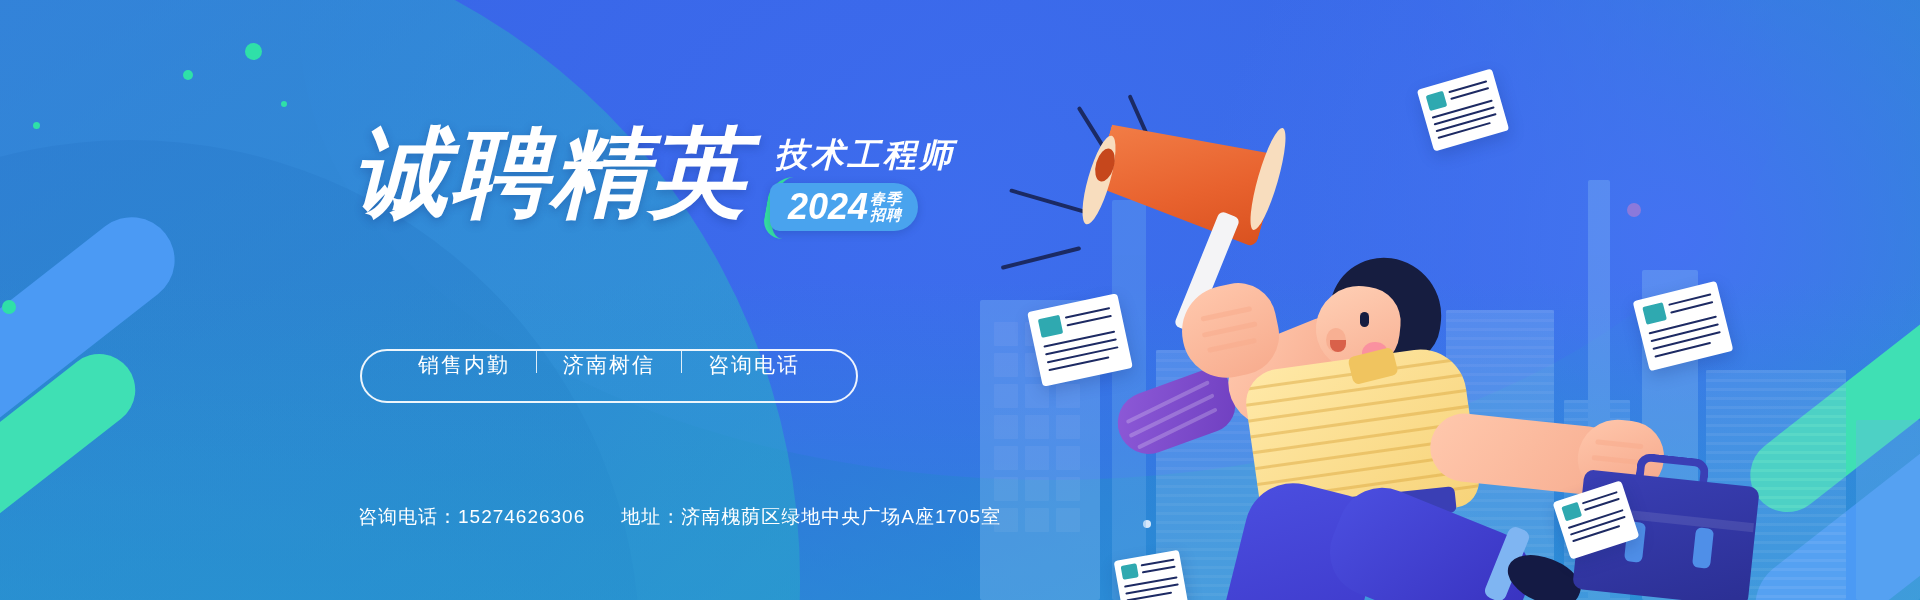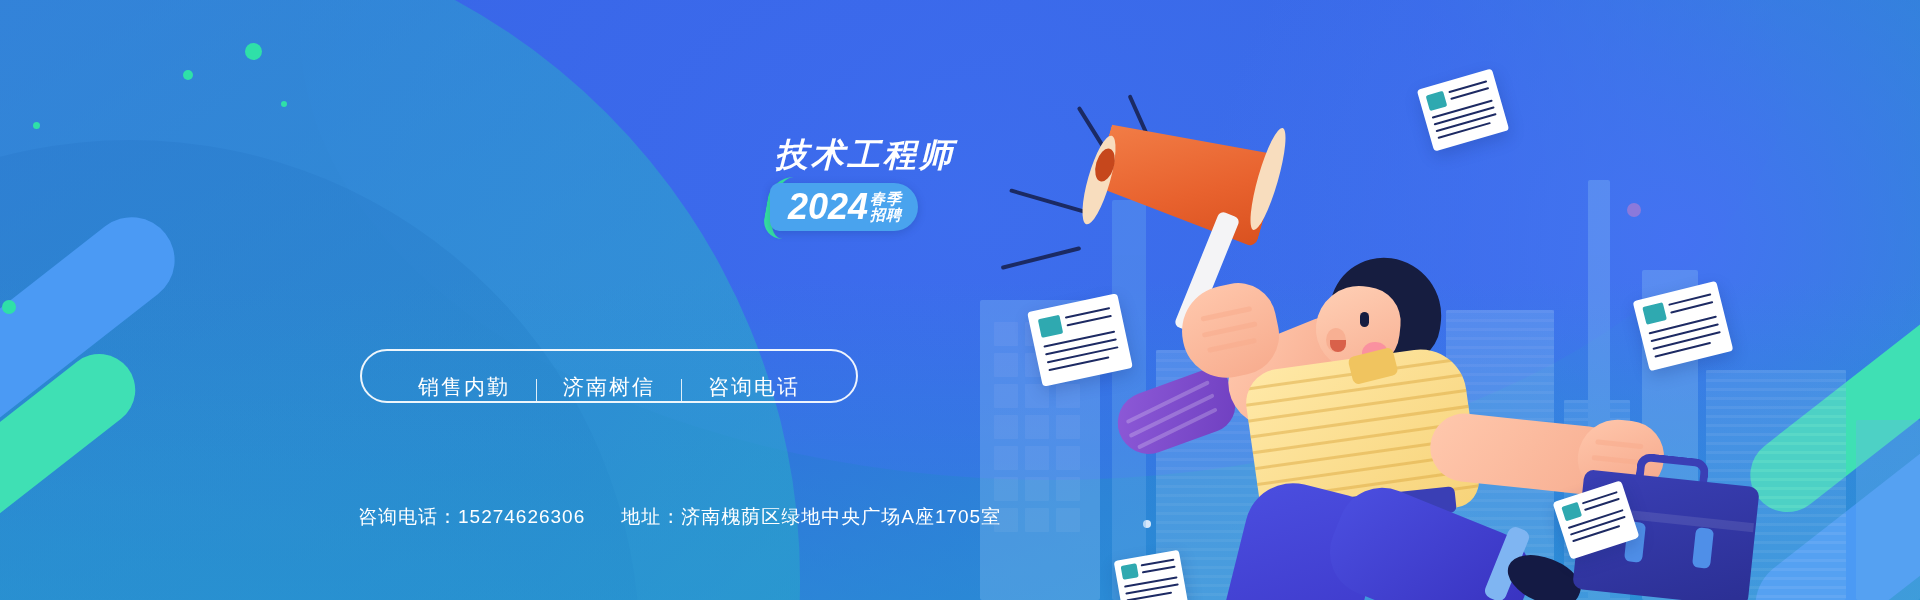--- a/index.html
+++ b/index.html
@@ -114,21 +114,21 @@
     color:#ffffff;line-height:1.08;letter-spacing:1px;
   }
   .subheadline{
     position:absolute;left:356px;top:250px;
     font-size:56px;font-style:italic;color:#ffffff;
     letter-spacing:3px;white-space:nowrap;
     text-shadow:0 2px 8px rgba(16,40,110,.25);
   }
   .positions{
     position:absolute;left:360px;top:349px;
-    display:flex;align-items:flex-end;gap:0px;
+    display:flex;align-items:flex-start;gap:0px;
     height:50px;padding:0 30px;
     border:2px solid rgba(255,255,255,.92);
     border-radius:999px;
   }
   .pos{
     font-size:21px;color:#ffffff;letter-spacing:2px;white-space:nowrap;
     padding:0 26px;
   }
   .pos-sep{
     width:1px;height:22px;background:rgba(255,255,255,.85);
@@ -513,20 +513,21 @@
     <div class="paper-inner">
       <div class="photo" style="left:6px;top:6px;width:16px;height:14px;"></div>
       <div class="pline" style="left:26px;top:8px;width:34px;"></div>
       <div class="pline" style="left:26px;top:15px;width:34px;"></div>
       <div class="pline" style="left:6px;top:26px;width:54px;"></div>
       <div class="pline" style="left:6px;top:33px;width:54px;"></div>
       <div class="pline" style="left:6px;top:40px;width:46px;"></div>
     </div>
   </div>
 
+  <div class="headline">诚聘精英</div>
 
   <div class="brand-name">技术工程师</div>
 
   <div class="badge-wrap">
     <div class="badge-swoosh"></div>
     <div class="badge">
       <span class="badge-year">2024</span>
       <span class="badge-sub">
         <span>春季</span>
         <span>招聘</span>

